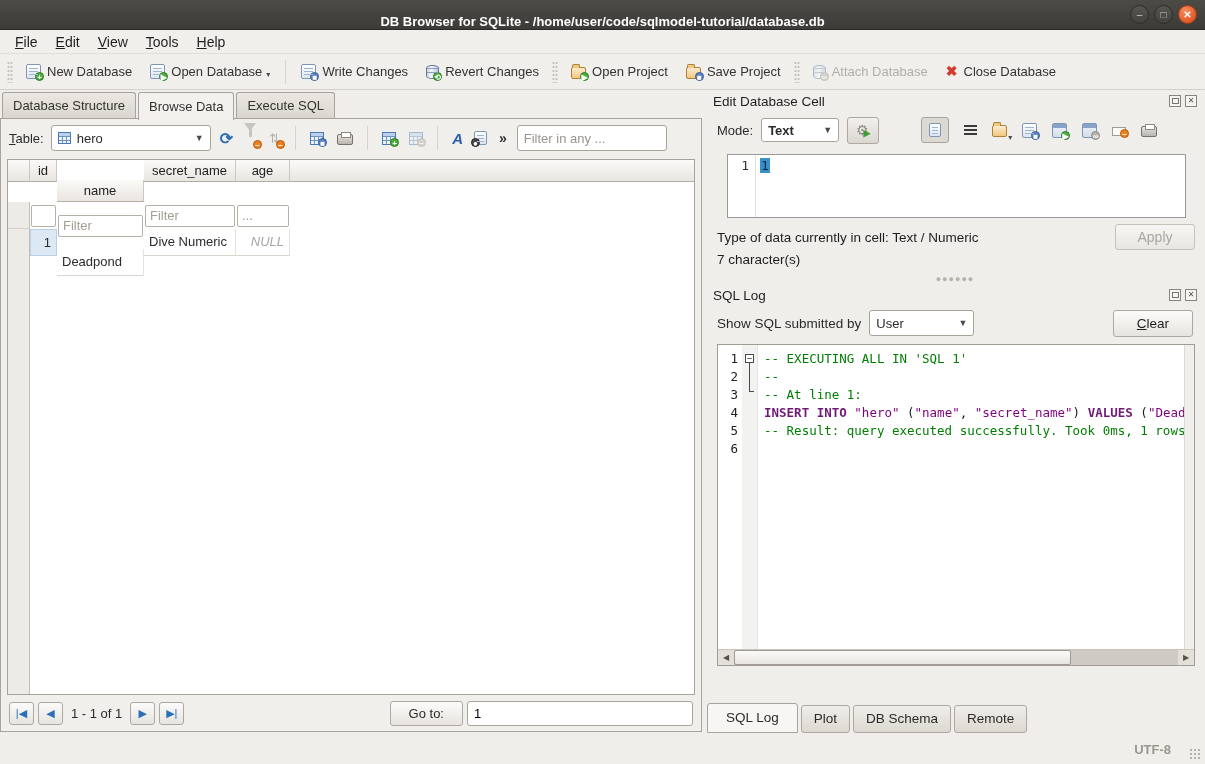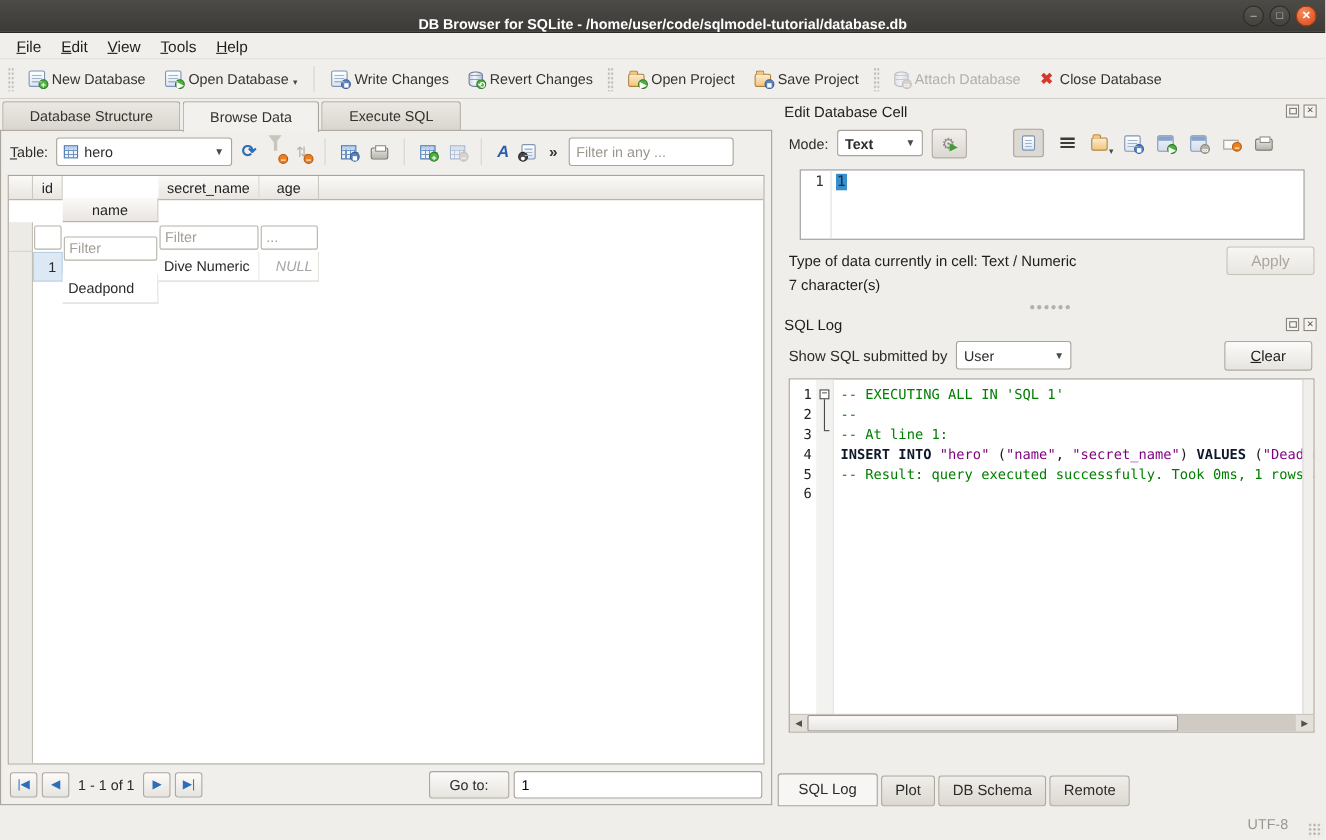--- a/index.html
+++ b/index.html
@@ -81,21 +81,21 @@
     background:#fff; border:1px solid #8d8982; }
   .ic-window { background:linear-gradient(#eef2f8,#d4deec); border:1px solid #7d96b6; border-radius:2px; }
   .ic-window::before { content:""; position:absolute; left:0; right:0; top:0; height:4px;
     background:#88a3c6; }
   .glyph { font-size:14px; line-height:15px; }
   .dd-arrow { font-size:8px; color:#4a4a4a; margin-left:-2px; align-self:flex-end; }
   
   .left-pane { position:absolute; left:0; top:92px; width:704px; height:640px; }
   .tabbar { display:flex; padding-left:2px; height:27px; align-items:flex-end; }
   .tab {
-    padding:5px 24px 6px; font-size:13px; color:#33322f;
+    padding:5px 10px 6px; font-size:13px; color:#33322f;
     background:linear-gradient(#ebe8e3,#d9d5ce);
     border:1px solid #a9a49b; border-bottom:none;
     border-radius:3px 3px 0 0; margin-right:2px;
   }
   .tab.active {
     background:#f2f1ee; position:relative; z-index:2;
     padding-top:6px; margin-bottom:-1px;
   }
   .pane-frame {
     position:absolute; left:0; top:26px; right:2px; bottom:0;
@@ -204,38 +204,38 @@
     position:relative; overflow:hidden; }
   .log-body { display:flex; height:306px; font-family:"DejaVu Sans Mono",monospace; font-size:12.5px; }
   .log-gutter { width:24px; padding:5px 4px 0 0; text-align:right; color:#222; line-height:18px; background:#fff; }
   .fold-margin { width:16px; background:#f2f2f0; position:relative; border-right:1px solid #e4e4e1; }
   .fold-box { position:absolute; left:3px; top:9px; width:9px; height:9px; border:1px solid #4a4a4a;
     background:#fff; font-size:9px; line-height:7px; text-align:center; color:#333; }
   .fold-vline { position:absolute; left:7px; top:18px; width:1px; height:28px; background:#4a4a4a; }
   .fold-elbow { position:absolute; left:7px; top:46px; width:5px; height:1px; background:#4a4a4a; }
   .log-code { padding:5px 0 0 6px; line-height:18px; white-space:pre; overflow:hidden; flex:1; }
   .tok-c { color:#007f00; }
-  .tok-k { color:#0f172a; font-weight:bold; }
+  .tok-k { color:#701a75; font-weight:bold; }
   .tok-s { color:#7f007f; }
   .tok-p { color:#1a1a1a; }
   .log-vscroll { position:absolute; right:0; top:0; bottom:16px; width:10px; background:#f1efec; border-left:1px solid #ddd9d2; }
   .log-hscroll { position:absolute; left:0; right:0; bottom:0; height:16px; background:#e3e0da;
     border-top:1px solid #c8c3bb; display:flex; align-items:center; }
   .hs-arrow { width:16px; text-align:center; font-size:8px; color:#55514a; }
   .hs-track { flex:1; height:100%; position:relative; background:#cfcbc4; }
   .hs-thumb { position:absolute; left:0; top:0; bottom:0; width:76%;
     background:linear-gradient(#fbfaf9,#e8e5e0); border:1px solid #9f9a92; border-radius:2px; }
   
   .bottom-tabs { position:absolute; left:0; bottom:4px; display:flex; align-items:flex-end; padding-left:2px; }
   .btab { padding:5px 12px 6px; font-size:13.5px; color:#2b2b2b;
     background:linear-gradient(#f0eeea,#dcd8d1); border:1px solid #aea8a0; border-radius:3px; margin-right:3px; }
   .btab.active { background:#f7f6f4; border-color:#a9a49b; border-radius:3px 3px 0 0; padding:6px 18px 7px; }
   
   .statusbar { position:absolute; left:0; right:0; bottom:0; height:27px; }
-  .encoding { position:absolute; right:34px; bottom:7px; color:#9b968e; font-size:13px; }
+  .encoding { position:absolute; right:34px; bottom:7px; color:#9b968e; font-size:13px;font-weight:bold; }
   .size-grip { position:absolute; right:3px; bottom:3px; width:13px; height:13px;
     background:radial-gradient(circle, #b5b0a8 1px, transparent 1.2px); background-size:4px 4px; }
 </style>
 </head>
 <body>
 
 <div class="titlebar">
   <span class="title">DB Browser for SQLite - /home/user/code/sqlmodel-tutorial/database.db</span>
   <div class="win-controls">
     <div class="win-btn">–</div>

